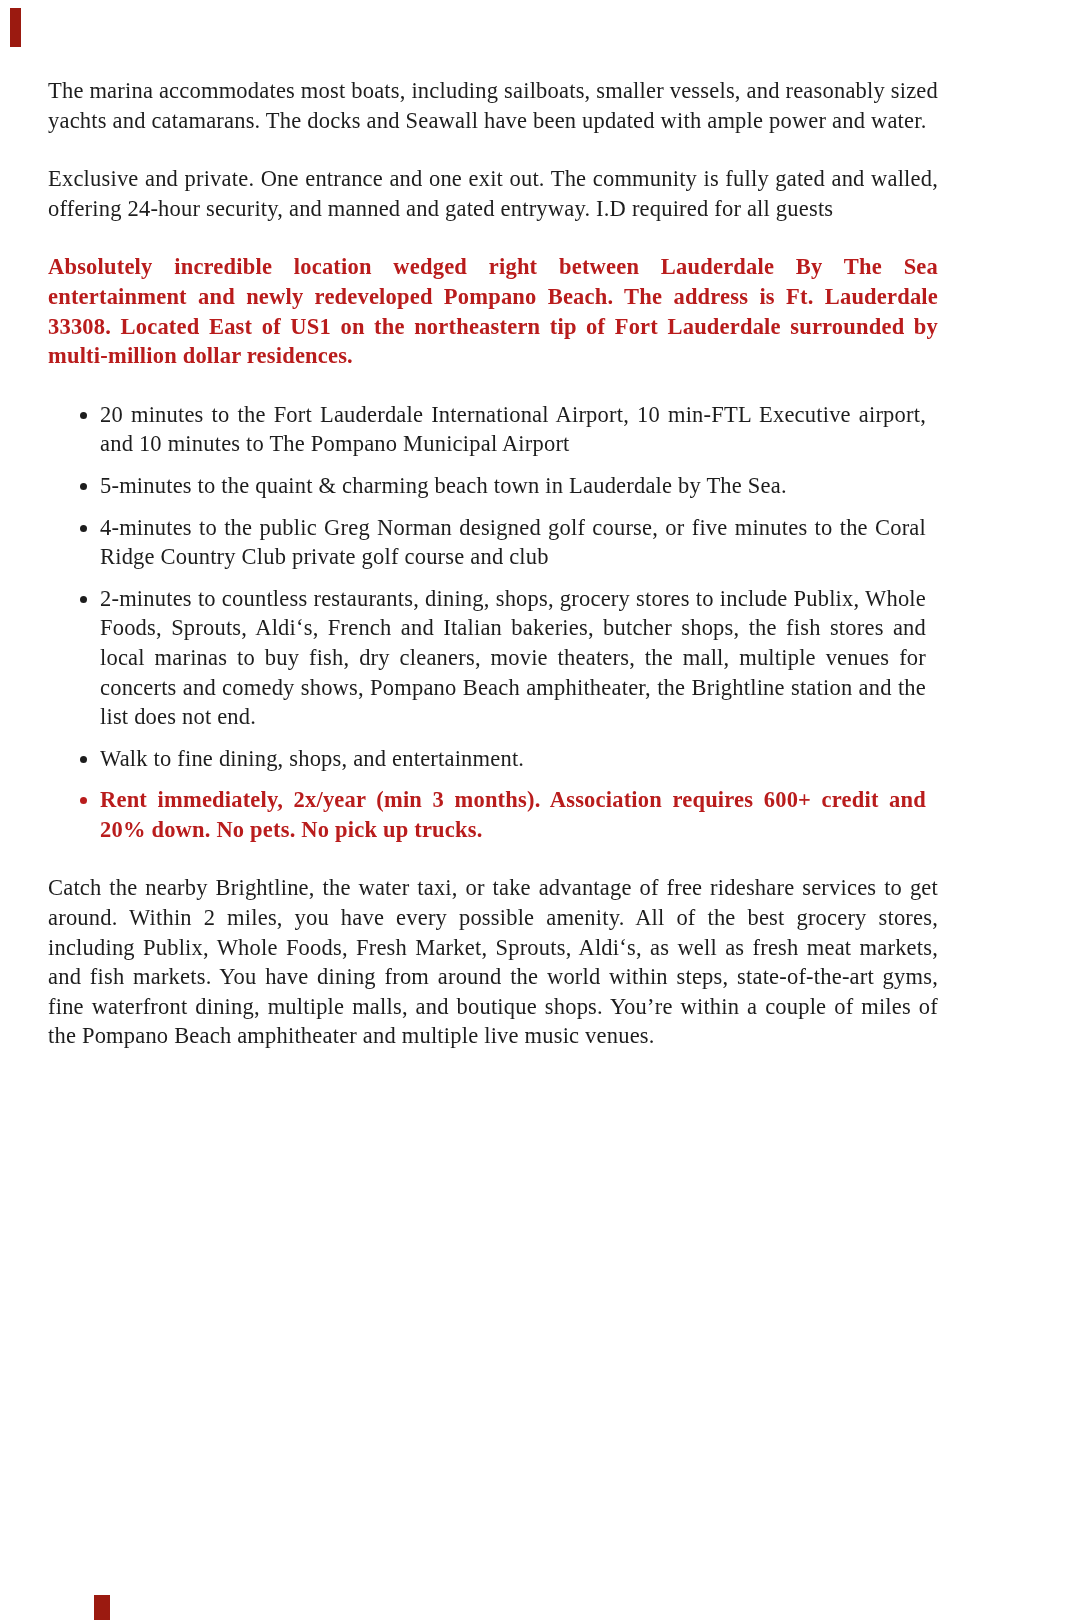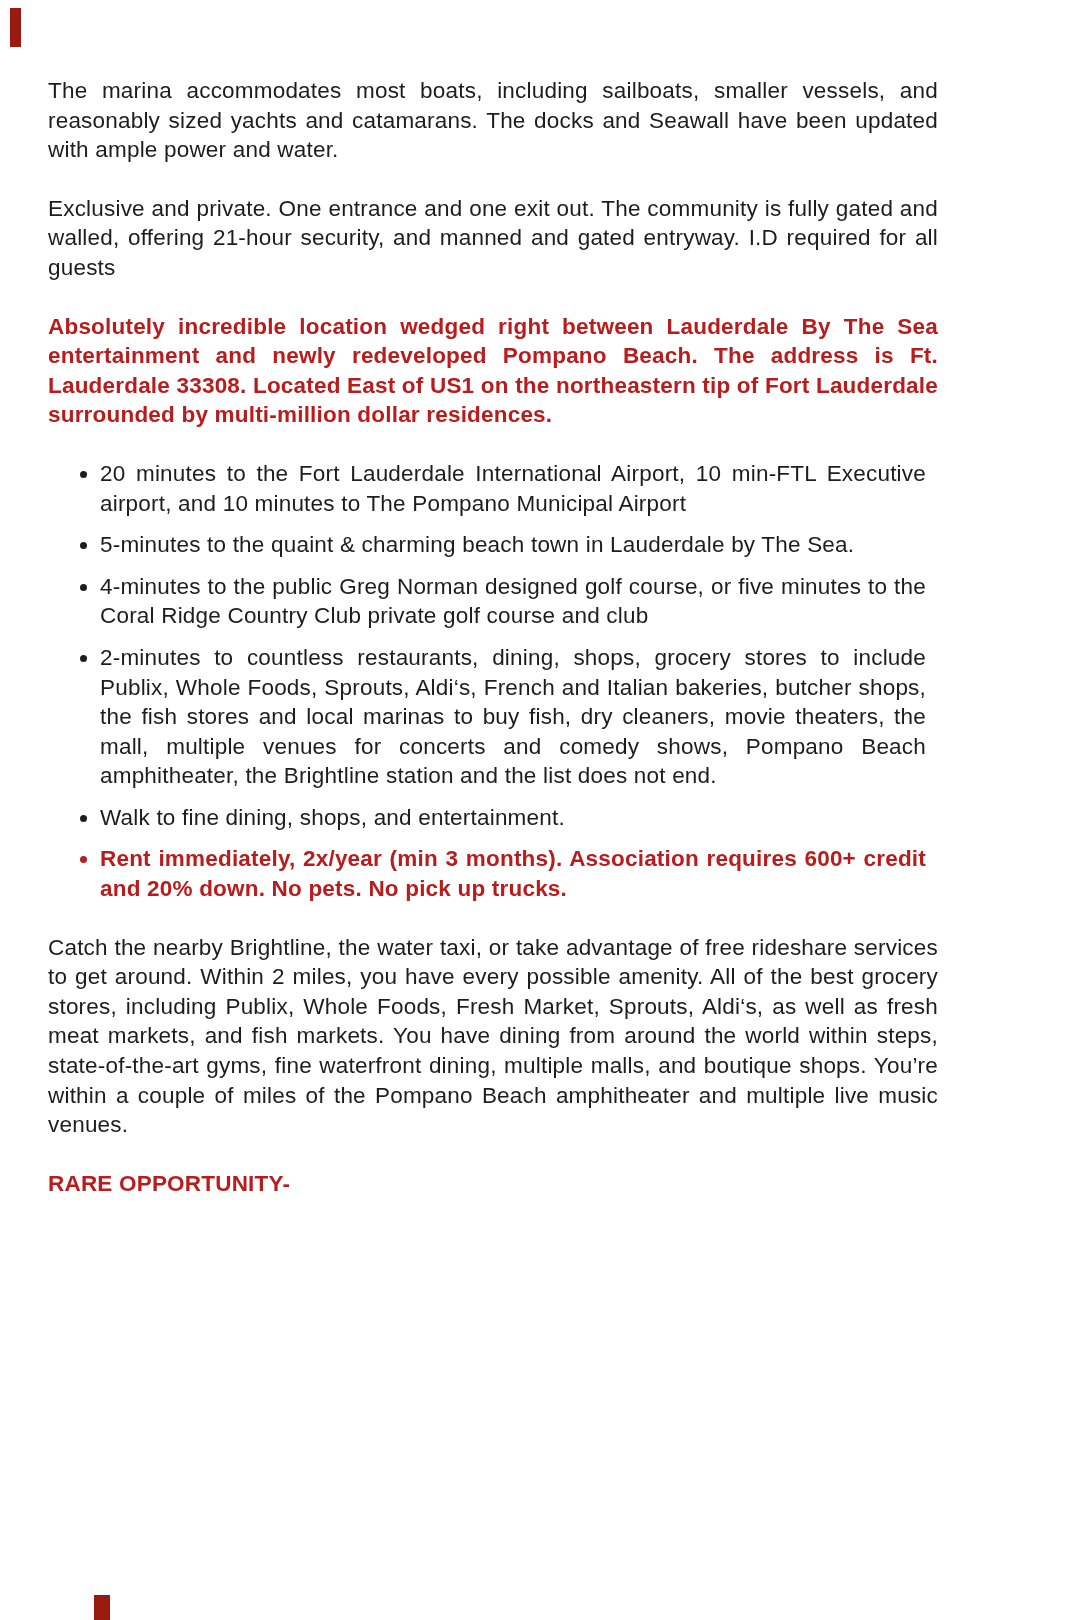--- a/index.html
+++ b/index.html
@@ -6,21 +6,21 @@
     margin: 0;
     padding: 0;
     background: #ffffff;
   }
   .page {
     position: relative;
     width: 1080px;
     height: 1620px;
     background: #ffffff;
     overflow: hidden;
-    font-family: Liberation Sans, sans-serif;
+    font-family: Liberation Serif, serif;
   }
   .marker {
     position: absolute;
   }
   .marker-top {
     left: 10px;
     top: 8px;
     width: 11px;
     height: 39px;
   }
@@ -59,26 +59,25 @@
   }
 </style>
 </head>
 <body>
 
 <div class="page">
   <div class="marker marker-top" style="background: rgb(155, 26, 16);"></div>
   <div class="marker marker-bottom" style="background: rgb(155, 26, 16);"></div>
   <div class="content" id="content">
       <p class="">The marina accommodates most boats, including sailboats, smaller vessels, and reasonably sized yachts and catamarans. The docks and Seawall have been updated with ample power and water.</p>
-      <p class="">Exclusive and private. One entrance and one exit out. The community is fully gated and walled, offering 21-hour security, and manned and gated entryway. I.D required for all guests</p>
+      <p class="">Exclusive and private. One entrance and one exit out. The community is fully gated and walled, offering 24-hour security, and manned and gated entryway. I.D required for all guests</p>
       <p class="bold">Absolutely incredible location wedged right between Lauderdale By The Sea entertainment and newly redeveloped Pompano Beach. The address is Ft. Lauderdale 33308. Located East of US1 on the northeastern tip of Fort Lauderdale surrounded by multi-million dollar residences.</p>
       <ul>
         <li class="">20 minutes to the Fort Lauderdale International Airport, 10 min-FTL Executive airport, and 10 minutes to The Pompano Municipal Airport</li>
         <li class="">5-minutes to the quaint &amp; charming beach town in Lauderdale by The Sea.</li>
         <li class="">4-minutes to the public Greg Norman designed golf course, or five minutes to the Coral Ridge Country Club private golf course and club</li>
         <li class="">2-minutes to countless restaurants, dining, shops, grocery stores to include Publix, Whole Foods, Sprouts, Aldi‘s, French and Italian bakeries, butcher shops, the fish stores and local marinas to buy fish, dry cleaners, movie theaters, the mall, multiple venues for concerts and comedy shows, Pompano Beach amphitheater, the Brightline station and the list does not end.</li>
         <li class="">Walk to fine dining, shops, and entertainment.</li>
         <li class="bold">Rent immediately, 2x/year (min 3 months). Association requires 600+ credit and 20% down. No pets. No pick up trucks.</li>
       </ul>
       <p class="">Catch the nearby Brightline, the water taxi, or take advantage of free rideshare services to get around. Within 2 miles, you have every possible amenity. All of the best grocery stores, including Publix, Whole Foods, Fresh Market, Sprouts, Aldi‘s, as well as fresh meat markets, and fish markets. You have dining from around the world within steps, state-of-the-art gyms, fine waterfront dining, multiple malls, and boutique shops. You’re within a couple of miles of the Pompano Beach amphitheater and multiple live music venues.</p>
-      <p class="bold">RARE OPPORTUNITY-</p>
     </div>
 </div>
 
 </body></html>

